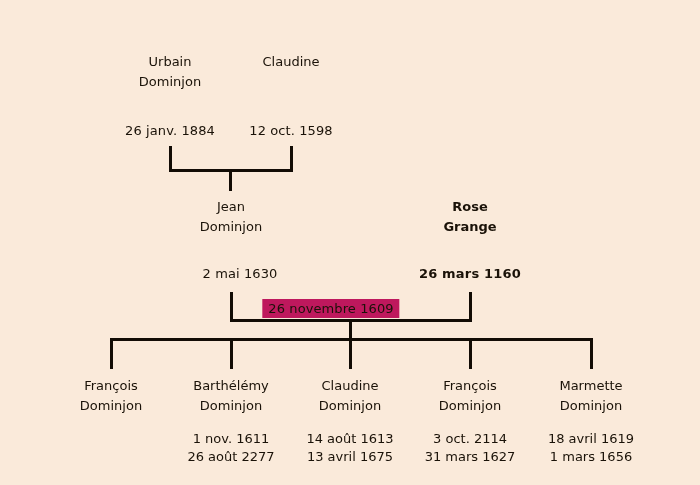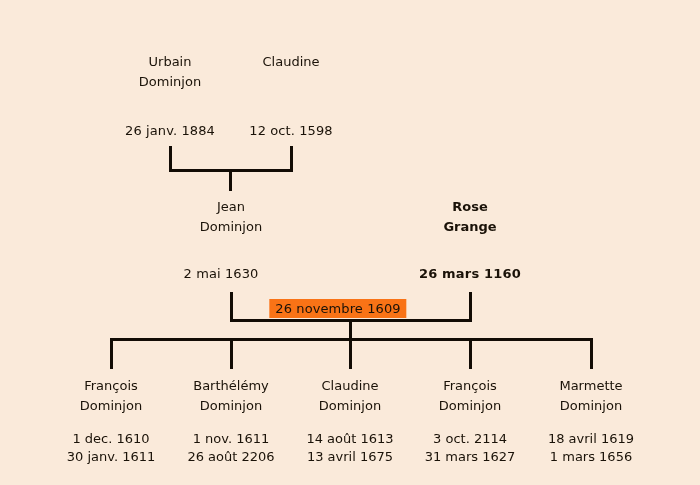--- a/index.html
+++ b/index.html
@@ -90,54 +90,50 @@
   <div class="name-block" style="left:231px; top:164px;">
     <div>Jean</div>
     <div>Dominjon</div>
   </div>
 
   <div class="name-block bold" style="left:470px; top:164px;">
     <div>Rose</div>
     <div>Grange</div>
   </div>
 
-  <div class="txt" style="left:221px; top:231px;">2 mai 1630</div>
+  <div class="txt" style="left:240px; top:231px;">2 mai 1630</div>
   <div class="txt bold" style="left:470px; top:231px;">26 mars 1160</div>
 
   <div class="vline" style="left:230px; top:259px; height:30px;"></div>
   <div class="vline" style="left:469px; top:259px; height:30px;"></div>
   <div class="hline" style="left:230px; top:286px; width:242px;"></div>
 
-  <div class="txt" style="left:338px; top:266px; background:#f97316; padding:0 6px;">26 novembre 1609</div>
+  <div class="txt" style="left:331px; top:266px; background:#be185d; padding:0 6px;">26 novembre 1609</div>
 
   <div class="vline" style="left:349px; top:286px; height:21px;"></div>
 
   <div class="hline" style="left:110px; top:305px; width:483px;"></div>
   <div class="vline" style="left:110px; top:305px; height:31px;"></div>
   <div class="vline" style="left:230px; top:305px; height:31px;"></div>
   <div class="vline" style="left:349px; top:305px; height:31px;"></div>
   <div class="vline" style="left:469px; top:305px; height:31px;"></div>
   <div class="vline" style="left:590px; top:305px; height:31px;"></div>
 
   <div class="name-block" style="left:111px; top:343px;">
     <div>François</div>
     <div>Dominjon</div>
   </div>
-  <div class="date-block" style="left:111px; top:397px;">
-    <div>1 dec. 1610</div>
-    <div>30 janv. 1611</div>
-  </div>
 
   <div class="name-block" style="left:231px; top:343px;">
     <div>Barthélémy</div>
     <div>Dominjon</div>
   </div>
   <div class="date-block" style="left:231px; top:397px;">
     <div>1 nov. 1611</div>
-    <div>26 août 2206</div>
+    <div>26 août 2277</div>
   </div>
 
   <div class="name-block" style="left:350px; top:343px;">
     <div>Claudine</div>
     <div>Dominjon</div>
   </div>
   <div class="date-block" style="left:350px; top:397px;">
     <div>14 août 1613</div>
     <div>13 avril 1675</div>
   </div>

